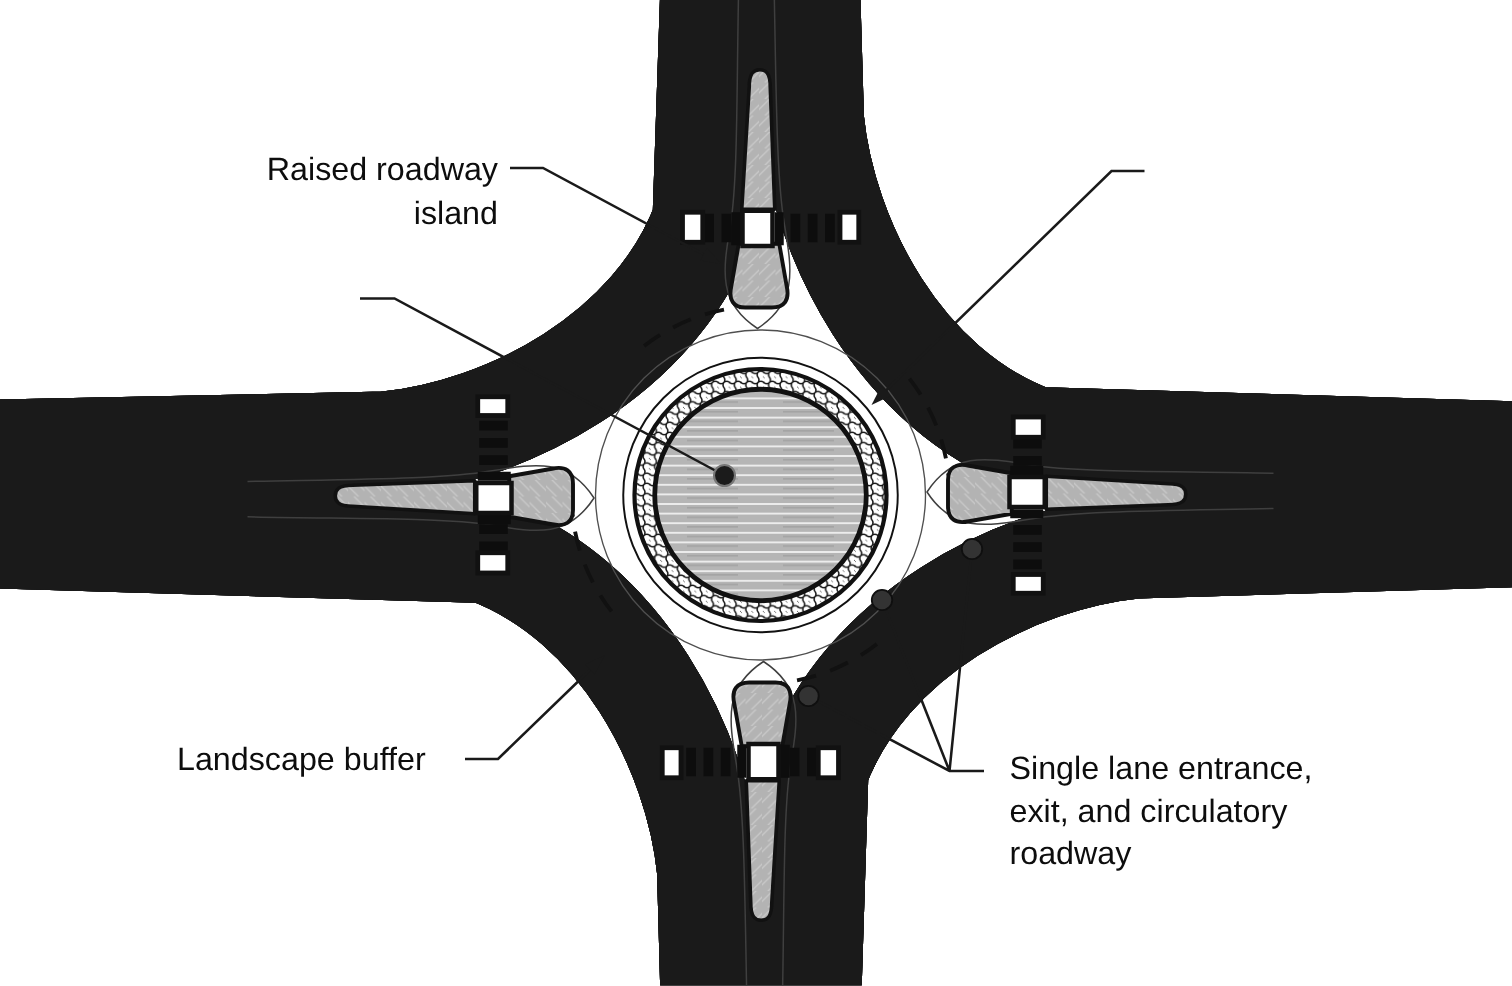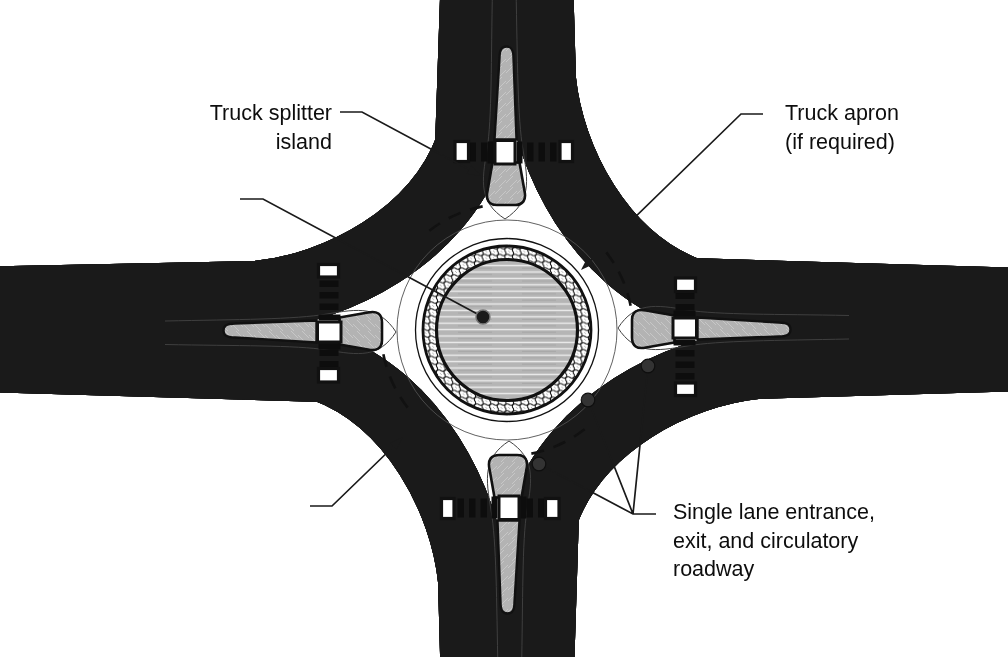--- a/index.html
+++ b/index.html
@@ -124,25 +124,24 @@
     <polygon points="403,437 396.4,449.6 390.1,443"></polygon>
   </g>
   <g>
     <circle cx="483" cy="317" r="7" fill="#1b1b1b" stroke="#777" stroke-width="1.4"></circle>
     <circle cx="539" cy="464" r="6.8" fill="#333" stroke="#0f0f0f" stroke-width="1.2"></circle>
     <circle cx="588" cy="400" r="6.8" fill="#333" stroke="#0f0f0f" stroke-width="1.2"></circle>
     <circle cx="648" cy="366" r="6.8" fill="#333" stroke="#0f0f0f" stroke-width="1.2"></circle>
   </g>
 </svg>
 
-<div class="label r" style="right:676px;top:99px">Truck splitter
+<div class="label r" style="right:676px;top:99px">Raised roadway
 island</div>
 
-<div class="label" style="left:785px;top:99px">Truck apron
-(if required)</div>
 
 
+<div class="label" style="left:118px;top:492px">Landscape buffer</div>
 
 <div class="label" style="left:673px;top:498px">Single lane entrance,
 exit, and circulatory
 roadway</div>
 
 </div>
 
 </body></html>

